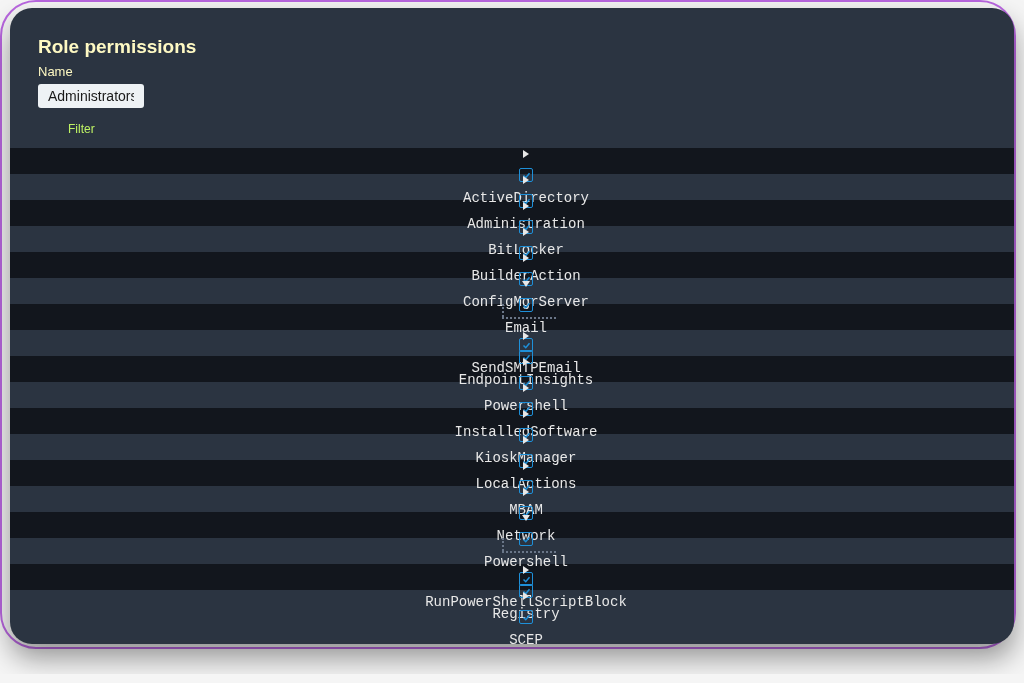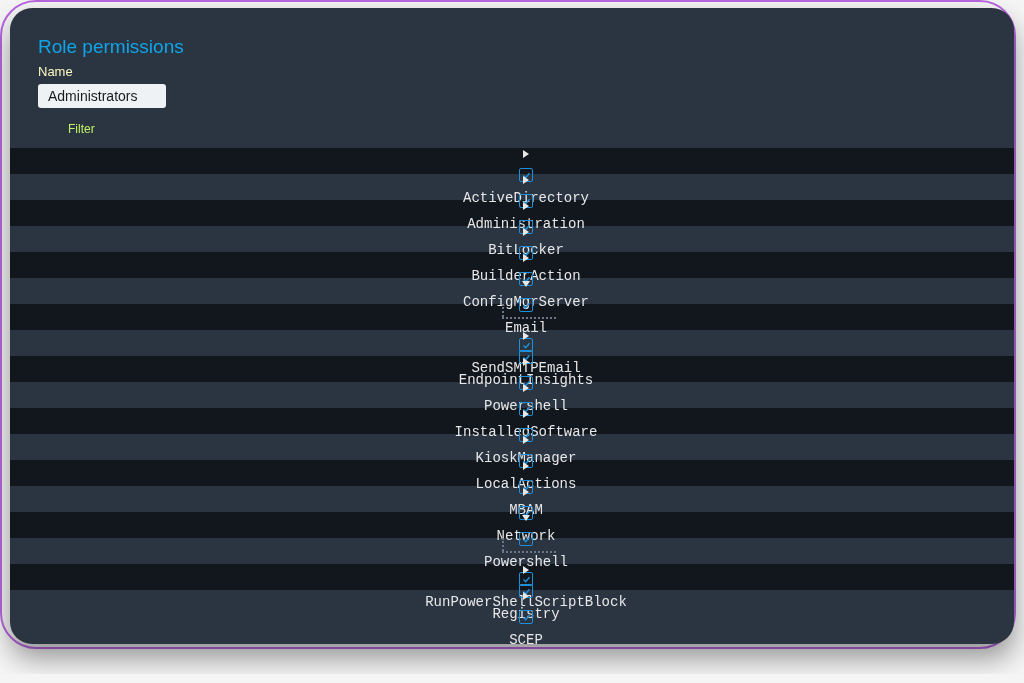--- a/index.html
+++ b/index.html
@@ -34,37 +34,37 @@
       color: #e8e8e8;
       box-shadow: 0 14px 28px rgba(0,0,0,0.4);
       overflow: hidden;
       z-index: 2;
     }
     .panel-header {
       padding: 0 28px 12px 28px;
     }
     .title {
       font-size: 19px;
-      font-weight: 400;
-      color: #0ea5e9;
+      font-weight: 700;
+      color: #fef9c3;
       margin-bottom: 6px;
     }
     .label-name {
       font-size: 13px;
       color: #fef9c3;
       margin-bottom: 5px;
     }
     .name-input {
       background: #eef2f5;
       color: #1a1a1a;
       border: none;
       border-radius: 3px;
       padding: 4px 10px;
       font-size: 14px;
-      width: 128px;
+      width: 106px;
       font-family: inherit;
     }
     .label-filter {
       font-size: 12px;
       color: #bef264;
       margin-top: 14px;
       margin-left: 30px;
     }
     .tree {
       width: 100%;

